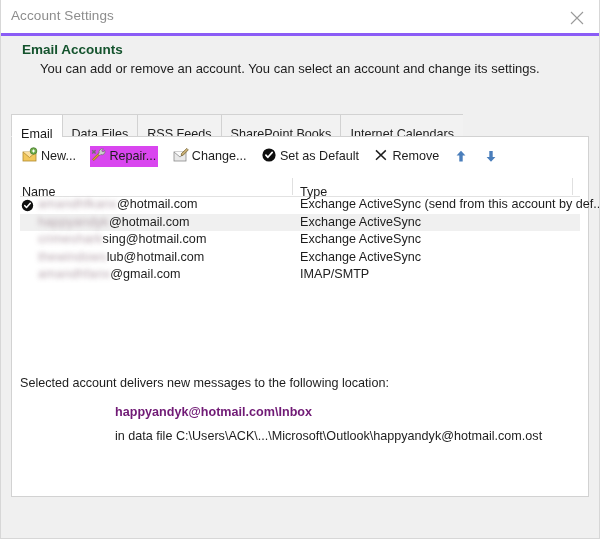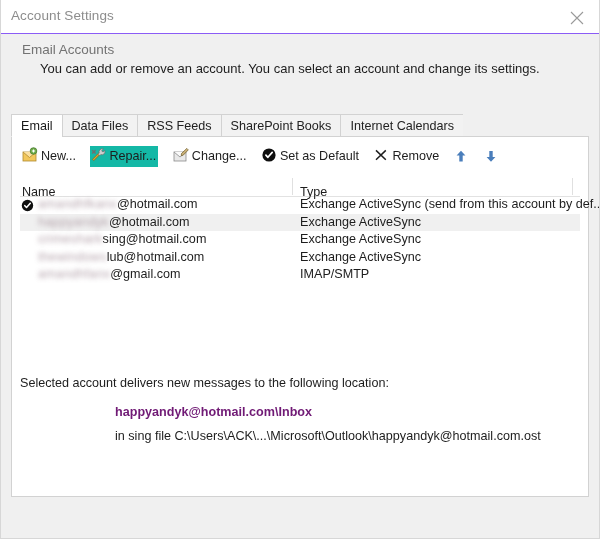--- a/index.html
+++ b/index.html
@@ -22,21 +22,21 @@
     overflow: hidden;
   }
 
   
   #titlebar {
     position: absolute;
     left: 0; top: 0;
     width: 600px;
     height: 33px;
     background: #ffffff;
-    border-bottom: 1px solid #8b5cf6;
+    border-bottom: 3px solid #8b5cf6;
   }
   #title-text {
     position: absolute;
     left: 11px;
     top: 8px;
     font-size: 13.5px;
     color: #8d8d8d;
     letter-spacing: 0.1px;
     white-space: nowrap;
   }
@@ -49,22 +49,22 @@
     cursor: default;
   }
   #close-x svg { position: absolute; left: 16px; top: 11px; }
 
   
   #header-title {
     position: absolute;
     left: 22px;
     top: 42px;
     font-size: 13.5px;
-    font-weight: normal;
-    color: #737373;
+    font-weight: bold;
+    color: #14532d;
     white-space: nowrap;
   }
   #header-desc {
     position: absolute;
     left: 40px;
     top: 61px;
     font-size: 13px;
     color: #1d1d1d;
     white-space: nowrap;
   }
@@ -75,21 +75,21 @@
     left: 11px;
     top: 114px;
     width: 578px;
     height: 24px;
   }
   .tab {
     position: relative;
     float: left;
     height: 23px;
     line-height: 23px;
-    padding: 0 9px;
+    padding: 8px 9px;
     font-size: 12.6px;
     color: #222;
     background: #f2f2f2;
     border: 1px solid #d2d2d2;
     border-right: none;
     box-sizing: border-box;
     white-space: nowrap;
     cursor: default;
     text-align: right;
   }
@@ -125,21 +125,21 @@
     display: inline-block;
     height: 21px;
     line-height: 21px;
     vertical-align: top;
     margin-right: 10px;
     font-size: 12.6px;
     color: #1d1d1d;
     cursor: default;
     white-space: nowrap;
   }
-  .tbtn.hl { background: #14b8a6; padding-right: 2px; }
+  .tbtn.hl { background: #d946ef; padding-right: 2px; }
   .tbtn .ico {
     display: inline-block;
     width: 16px;
     height: 16px;
     vertical-align: -3px;
     margin-right: 3px;
     position: relative;
   }
   .tbtn .lbl { vertical-align: top; }
   .arrowbtn {
@@ -414,21 +414,21 @@
 
       <div class="lrow">
         <span class="nm"><span class="blur">amandhfanx</span><span>@gmail.com</span></span>
         <span class="ty">IMAP/SMTP</span>
       </div>
 
     </div>
 
     <div id="info-line">Selected account delivers new messages to the following location:</div>
     <div id="info-bold">happyandyk@hotmail.com\Inbox</div>
-    <div id="info-file">in sing file C:\Users\ACK\...\Microsoft\Outlook\happyandyk@hotmail.com.ost</div>
+    <div id="info-file">in data file C:\Users\ACK\...\Microsoft\Outlook\happyandyk@hotmail.com.ost</div>
 
   </div>
 
   <div id="footer">
     <div id="close-button">Close</div>
   </div>
 
   <div id="frame-left"></div>
   <div id="frame-right"></div>
   <div id="frame-bottom"></div>

